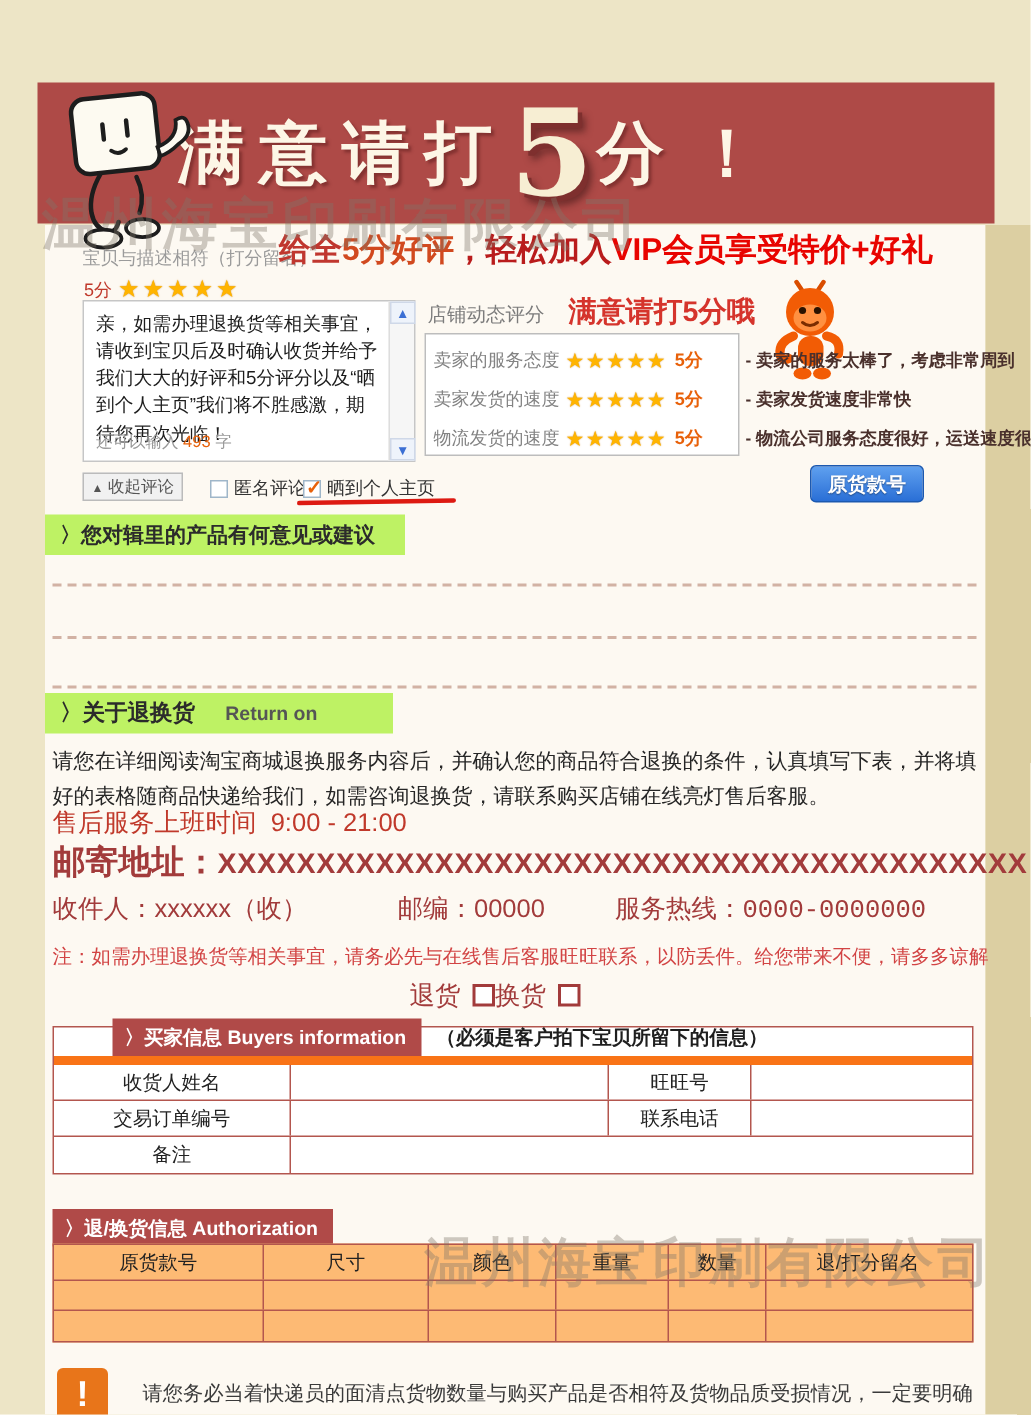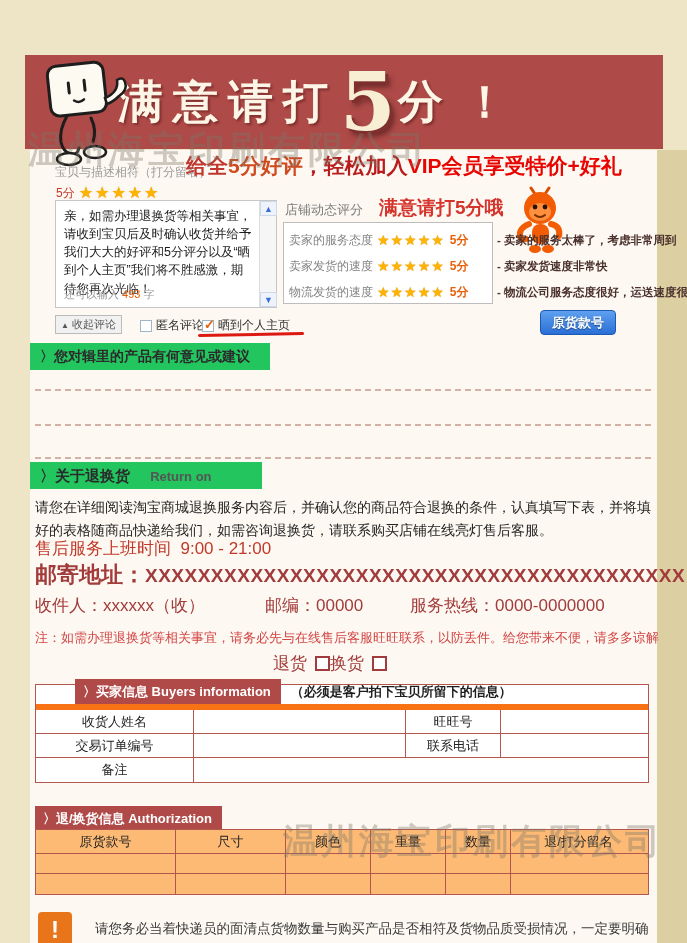--- a/index.html
+++ b/index.html
@@ -52,38 +52,38 @@
   .sr-box { position:absolute; left:283px; top:222px; width:210px; height:82px; border:1px solid #bdbdbd; background:#fff; }
   .sr-row { position:absolute; left:289px; width:200px; height:22px; display:flex; align-items:center; font-size:12px; color:#838383; white-space:nowrap; }
   .sr-row .gold-stars { font-size:14px; letter-spacing:1px; margin-left:4px; }
   .sr-score { color:#e8610a; font-weight:bold; margin-left:5px; font-size:12px; }
   .sr-comment { position:absolute; left:497px; width:170px; font-size:11.5px; font-weight:bold; color:#4a302c; white-space:nowrap; }
   .submit-btn { position:absolute; left:540px; top:310px; width:76px; height:25px; border:1px solid #1c59b0; border-radius:4px;
                 background:linear-gradient(#5fa0ef,#2a6fd6); color:#fff; font-size:13px; font-weight:bold; text-align:center;
                 line-height:23px; text-shadow:0 1px 1px rgba(0,0,0,.4); }
 
   
-  .tan-bar { position:absolute; left:30px; background:#22c55e; height:27px; line-height:27px; padding-left:10px;
+  .tan-bar { position:absolute; left:30px; background:#bef264; height:27px; line-height:27px; padding-left:10px;
              font-size:14px; font-weight:bold; color:#2b2b2b; }
   .tan1 { top:343px; width:240px; }
   .tan2 { top:462px; width:232px; font-size:15px; }
   .tan-en { font-size:13px; font-weight:bold; color:#555; margin-left:16px; }
 
   .dash { position:absolute; left:35px; width:616px; border-top:2px dashed #d2b2a4; }
   .d1 { top:389px; } .d2 { top:424px; } .d3 { top:457px; }
 
   
   .ret-par { position:absolute; left:35px; top:496px; width:618px; font-size:14px; color:#262626; line-height:1.62; }
   .hours { position:absolute; left:35px; top:537px; font-size:17px; color:#c0392b; }
   .addr { position:absolute; left:35px; top:560px; color:#a23b3b; white-space:nowrap; }
   .addr-label { font-size:22px; font-weight:bold; }
   .addr-x { font-size:19px; font-weight:bold; letter-spacing:.5px; }
   .recip-row { position:absolute; left:35px; top:594px; width:618px; font-size:17px; color:#a23b3b; }
   .recip-row span.pos2 { position:absolute; left:230px; }
-  .recip-row span.pos3 { position:absolute; left:375px; }
+  .recip-row span.pos3 { position:absolute; left:375px;font-family:Liberation Mono, monospace; }
   .note { position:absolute; left:35px; top:629px; font-size:13px; color:#d24444; }
   .rg-row { position:absolute; left:180px; top:652px; width:300px; display:flex; justify-content:center; 
             font-size:17px; color:#a23b3b; align-items:center; }
   .rg-item { display:flex; align-items:center; gap:8px; }
   .sq { display:inline-block; width:15px; height:15px; border:2px solid #a23b3b; background:#fff; }
 
   
   .btable { position:absolute; left:35px; top:684px; width:614px; border:1px solid #b3564e; background:#fff; }
   .bt-head { height:25px; border-bottom:6px solid #f97316; display:flex; align-items:flex-end;padding-left:39px; }
   .red-tab { background:#b04a48; color:#fff; font-size:13px; font-weight:bold; line-height:25px; padding:0 10px 0 8px; }

